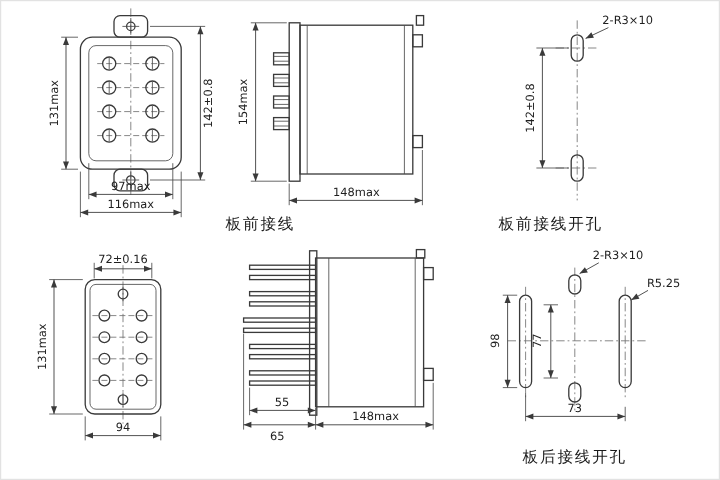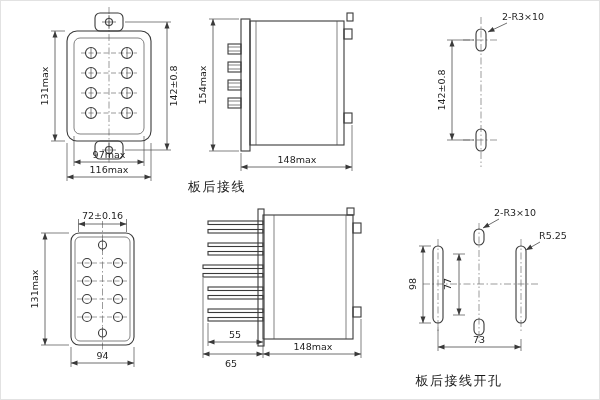--- a/index.html
+++ b/index.html
@@ -292,16 +292,17 @@
       <text class="d" transform="translate(48 85) rotate(-90)">77</text>
     </g>
     <g>
       <line class="th" x1="35" y1="128" x2="35" y2="152"></line>
       <line class="th" x1="118" y1="140" x2="118" y2="152"></line>
       <line class="dim" x1="35" y1="148" x2="118" y2="148" marker-start="url(#a6)" marker-end="url(#a6)"></line>
       <text class="d" x="76" y="144">73</text>
     </g>
   </svg>
 
-  <div class="caption" style="left:166px;top:177px;width:100px">板后接线</div>
-  <div class="caption" style="left:398px;top:371px;width:120px">板后接线开孔</div>
+  <div class="caption" style="left:166px;top:177px;width:100px">板前接线</div>
+  <div class="caption" style="left:398px;top:177px;width:120px">板前接线开孔</div>
+  <div class="caption" style="left:418px;top:371px;width:120px">板后接线开孔</div>
 
 </div>
 
 </body></html>

